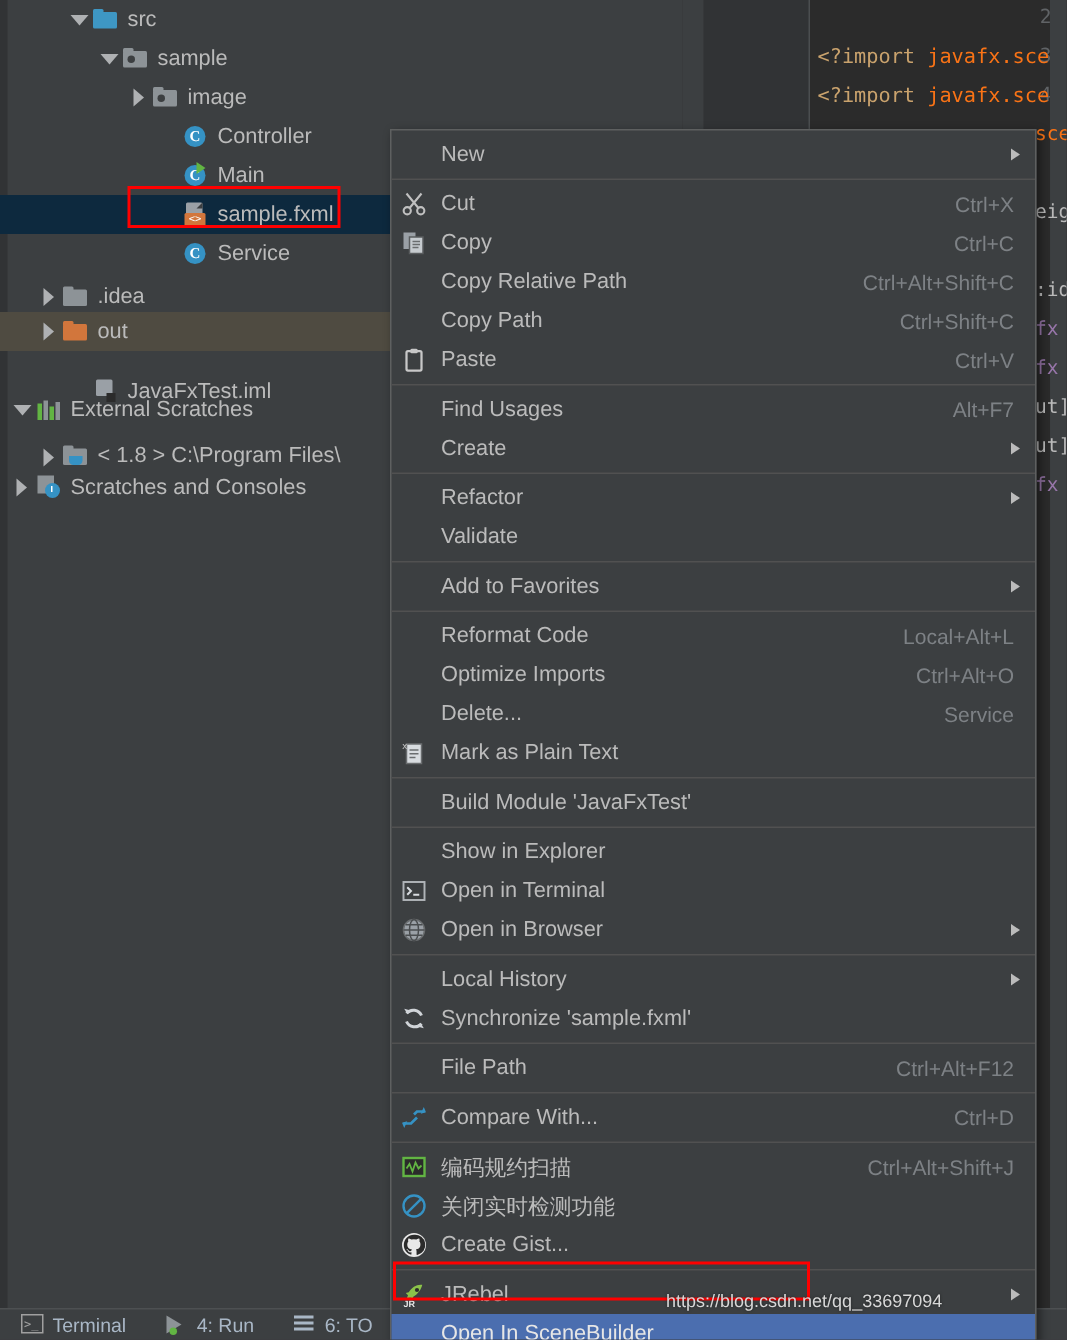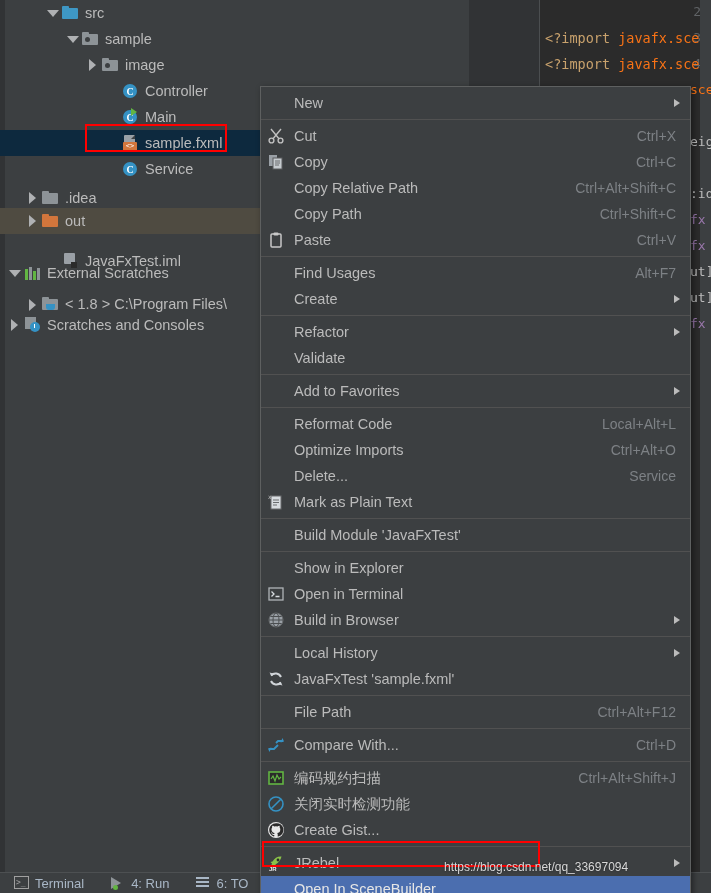--- a/index.html
+++ b/index.html
@@ -516,21 +516,21 @@
       <div class="mi">
         <span class="micon">
           <span class="g">
             <svg width="18" height="18" viewBox="0 0 18 18">
               <circle cx="9" cy="9" r="7" fill="#9AA0A6" stroke="#6A6D6F"></circle>
               <ellipse cx="9" cy="9" rx="3" ry="7" fill="none" stroke="#4B4E50"></ellipse>
               <path d="M2 9h14M3.5 5.5h11M3.5 12.5h11" stroke="#4B4E50" fill="none"></path>
             </svg>
           </span>
         </span>
-        <span class="mlabel">Build in Browser</span>
+        <span class="mlabel">Open in Browser</span>
         <span class="sub"></span>
       </div>
       <div class="msep"></div>
       <div class="mi">
         <span class="micon"></span>
         <span class="mlabel">Local History</span>
         <span class="sub"></span>
       </div>
       <div class="mi">
         <span class="micon">
@@ -538,21 +538,21 @@
             <svg width="18" height="18" viewBox="0 0 18 18">
               <g fill="none" stroke="#D0D4D8" stroke-width="2">
                 <path d="M14 7A6 6 0 0 0 4 5.5"></path>
                 <path d="M4 11A6 6 0 0 0 14 12.5"></path>
               </g>
               <path d="M2.5 2.5l2 3.5 3.5-2z" fill="#D0D4D8"></path>
               <path d="M15.5 15.5l-2-3.5-3.5 2z" fill="#D0D4D8"></path>
             </svg>
           </span>
         </span>
-        <span class="mlabel">JavaFxTest 'sample.fxml'</span>
+        <span class="mlabel">Synchronize 'sample.fxml'</span>
       </div>
       <div class="msep"></div>
       <div class="mi">
         <span class="micon"></span>
         <span class="mlabel">File Path</span>
         <span class="mkey">Ctrl+Alt+F12</span>
       </div>
       <div class="msep"></div>
       <div class="mi">
         <span class="micon">

